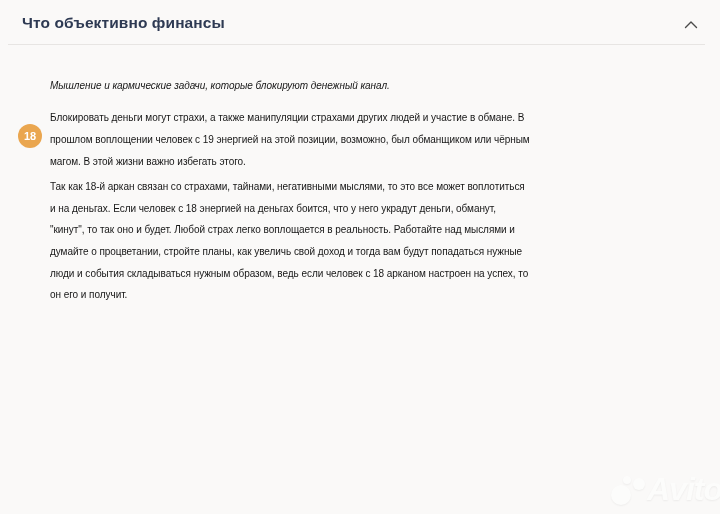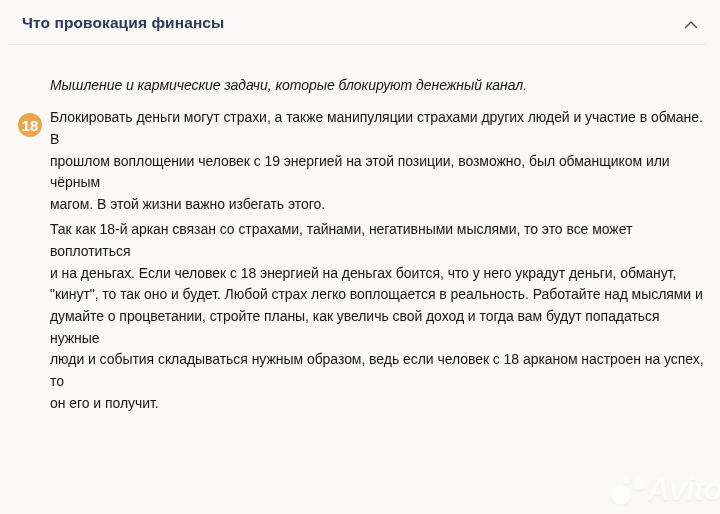--- a/index.html
+++ b/index.html
@@ -30,32 +30,32 @@
   .title{
     font-size:15.5px;font-weight:700;color:var(--title-text);
     line-height:20px;letter-spacing:.1px;
   }
   .chevron{flex:0 0 auto;margin-top:2px;}
   .divider{height:1px;background:var(--divider);margin:11px 15px 0 8px;}
 
   
   .content{position:relative;padding:30px 8px 0 50px;}
   .badge{
-    position:absolute;left:18px;top:68px;
+    position:absolute;left:18px;top:79px;
     width:24px;height:24px;border-radius:50%;
     background:var(--badge-background);
     color:var(--badge-text);
-    font-size:15px;font-weight:700;
+    font-size:11px;font-weight:700;
     display:flex;align-items:center;justify-content:center;
     box-sizing:border-box;
   }
   .text-col{width:662px;}
   .text-col p{
     margin:0 0 3.5px 0;
-    font-size:14px;line-height:21.7px;
+    font-size:10px;line-height:21.7px;
     white-space:pre-line;
     letter-spacing:-0.05px;
   }
   .text-col p.lead{font-style:italic;margin-bottom:10.5px;}
 
   
   .watermark{position:absolute;right:6px;bottom:2px;width:106px;height:42px;pointer-events:none;}
   .wm-circle{
     position:absolute;border-radius:50%;
     background:var(--watermark-text);
@@ -71,21 +71,21 @@
     text-shadow:0 1px 2px rgba(0,0,0,0.06);
     font-style:italic;
   }
 </style>
 </head>
 <body>
 
 <div class="page">
 
   <div class="header">
-    <div class="title">Что провокация финансы</div>
+    <div class="title">Что объективно финансы</div>
     <svg class="chevron" width="14" height="9" viewBox="0 0 14 9">
       <path d="M1.5 7.5 L7 2 L12.5 7.5" fill="none" stroke="var(--chevron)" stroke-width="1.4" stroke-linecap="round" stroke-linejoin="round"></path>
     </svg>
   </div>
 
   <div class="divider"></div>
 
   <div class="content">
     <div class="badge">18</div>
 

